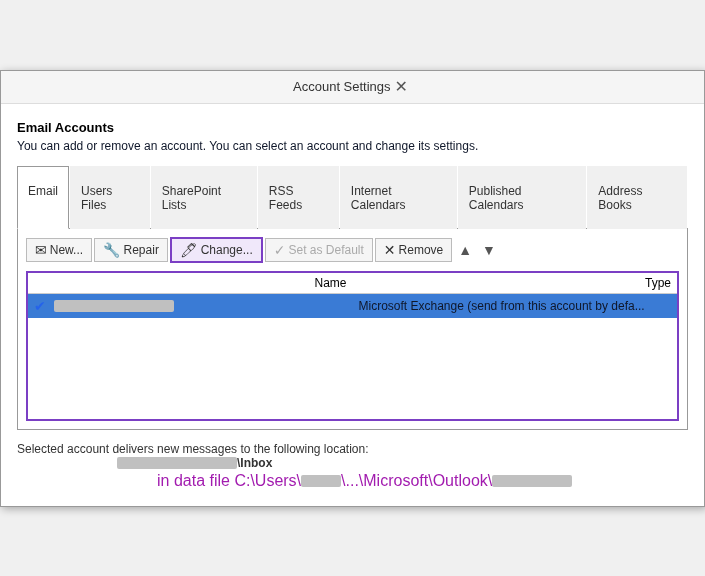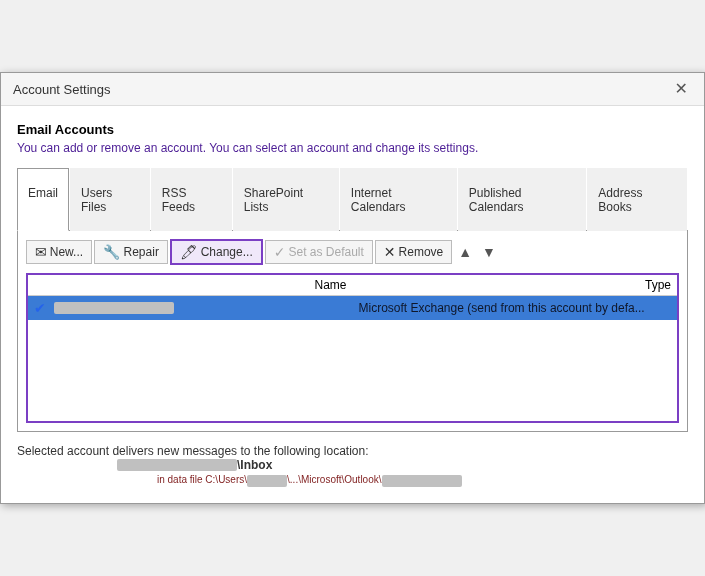--- a/index.html
+++ b/index.html
@@ -16,21 +16,21 @@
       width: 705px;
       background: #ffffff;
       border: 1px solid #999;
       box-shadow: 2px 2px 8px rgba(0,0,0,0.3);
     }
     .title-bar {
       background: #f5f5f5;
       border-bottom: 1px solid #ddd;
       padding: 8px 12px;
       display: flex;
-      justify-content: space-between;
+      justify-content: center;
       align-items: center;
     }
     .title-bar-text {
       font-size: 13px;
       font-weight: normal;
       color: #333;
     }
     .close-btn {
       background: none;
       border: none;
@@ -43,21 +43,21 @@
     .dialog-body {
       padding: 16px 16px 16px 16px;
     }
     .section-title {
       font-weight: bold;
       font-size: 13px;
       margin-bottom: 4px;
     }
     .section-desc {
       font-size: 12px;
-      color: #4c1d95;
+      color: #0f172a;
       margin-bottom: 12px;
     }
     .tabs {
       display: flex;
       border-bottom: 1px solid #999;
       margin-bottom: 0;
     }
     .tab {
       padding: 17px 10px;
       font-size: 12px;
@@ -161,22 +161,22 @@
     }
     .footer-area p { }
     .footer-location {
       display: flex;
       align-items: center;
       margin-left: 100px;
       margin-bottom: 2px;
     }
     .footer-datafile {
       margin-left: 100px;
-      color: #7f1d1d;
-      font-size: 10px;
+      color: #a21caf;
+      font-size: 16px;
       padding-left: 40px;
     }
     .bold-text { font-weight: bold; }
     .account-type-text {
       color: #2563eb;
     }
     .account-row-selected .account-type-text {
       color: #0f172a;
     }
   </style>
@@ -193,22 +193,22 @@
   <div class="dialog-body">
 
     <div>
       <div class="section-title">Email Accounts</div>
       <div class="section-desc">You can add or remove an account. You can select an account and change its settings.</div>
     </div>
 
     <div class="tabs">
       <div class="tab active">Email</div>
       <div class="tab">Users Files</div>
+      <div class="tab">SharePoint Lists</div>
       <div class="tab">RSS Feeds</div>
-      <div class="tab">SharePoint Lists</div>
       <div class="tab">Internet Calendars</div>
       <div class="tab">Published Calendars</div>
       <div class="tab">Address Books</div>
     </div>
 
     <div class="tab-content">
 
       <div class="toolbar">
         <button class="toolbar-btn">
           <span class="toolbar-btn-icon">✉</span>

